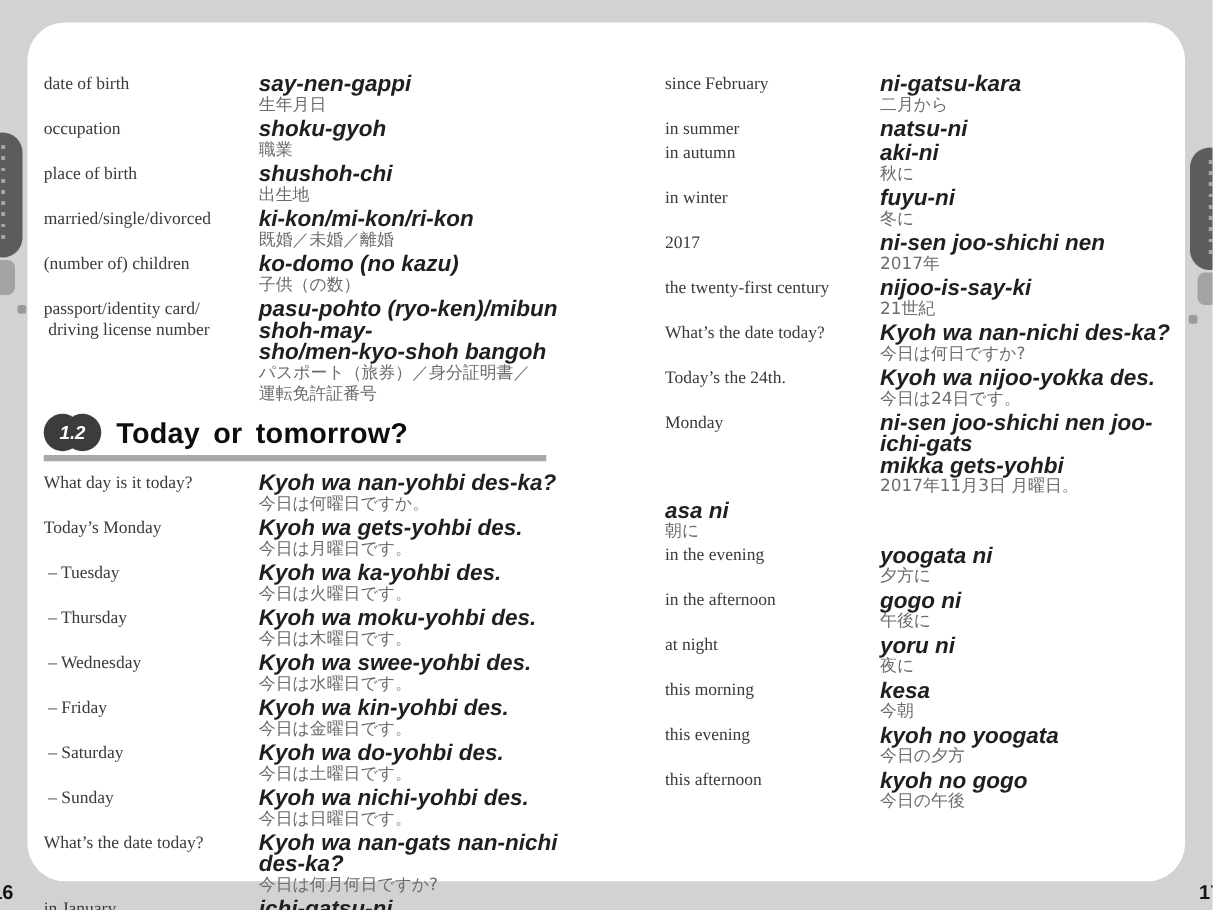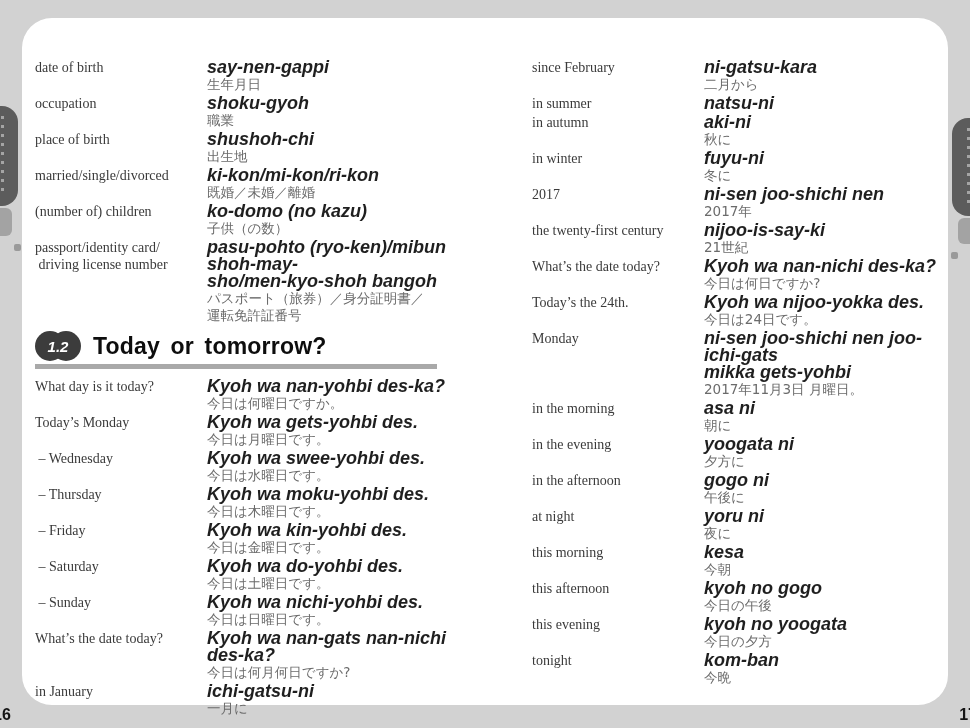--- a/index.html
+++ b/index.html
@@ -170,31 +170,38 @@
             </div>
           </div>
           <div class="entry">
             <div class="en"><div>Today’s Monday</div></div>
             <div class="ph">
               <div class="ro">Kyoh wa gets-yohbi des.</div>
               <div class="jp">今日は月曜日です。</div>
             </div>
           </div>
           <div class="entry">
+            <div class="en"><div> – Tuesday</div></div>
+            <div class="ph">
+              <div class="ro">Kyoh wa ka-yohbi des.</div>
+              <div class="jp">今日は火曜日です。</div>
+            </div>
+          </div>
+          <div class="entry">
+            <div class="en"><div> – Thursday</div></div>
+            <div class="ph">
+              <div class="ro">Kyoh wa moku-yohbi des.</div>
+              <div class="jp">今日は木曜日です。</div>
+            </div>
+          </div>
+          <div class="entry">
             <div class="en"><div> – Wednesday</div></div>
             <div class="ph">
               <div class="ro">Kyoh wa swee-yohbi des.</div>
               <div class="jp">今日は水曜日です。</div>
-            </div>
-          </div>
-          <div class="entry">
-            <div class="en"><div> – Thursday</div></div>
-            <div class="ph">
-              <div class="ro">Kyoh wa moku-yohbi des.</div>
-              <div class="jp">今日は木曜日です。</div>
             </div>
           </div>
           <div class="entry">
             <div class="en"><div> – Friday</div></div>
             <div class="ph">
               <div class="ro">Kyoh wa kin-yohbi des.</div>
               <div class="jp">今日は金曜日です。</div>
             </div>
           </div>
           <div class="entry">
@@ -289,21 +296,20 @@
           </div>
           <div class="entry">
             <div class="en"><div>Monday</div></div>
             <div class="ph">
               <div class="ro">ni-sen joo-shichi nen joo-ichi-gats</div>
               <div class="ro">mikka gets-yohbi</div>
               <div class="jp">2017年11月3日 月曜日。</div>
             </div>
           </div>
           <div class="entry">
-            <div class="en"><div>in the morning</div></div>
             <div class="ph">
               <div class="ro">asa ni</div>
               <div class="jp">朝に</div>
             </div>
           </div>
           <div class="entry">
             <div class="en"><div>in the evening</div></div>
             <div class="ph">
               <div class="ro">yoogata ni</div>
               <div class="jp">夕方に</div>
@@ -324,38 +330,31 @@
             </div>
           </div>
           <div class="entry">
             <div class="en"><div>this morning</div></div>
             <div class="ph">
               <div class="ro">kesa</div>
               <div class="jp">今朝</div>
             </div>
           </div>
           <div class="entry">
+            <div class="en"><div>this evening</div></div>
+            <div class="ph">
+              <div class="ro">kyoh no yoogata</div>
+              <div class="jp">今日の夕方</div>
+            </div>
+          </div>
+          <div class="entry">
             <div class="en"><div>this afternoon</div></div>
             <div class="ph">
               <div class="ro">kyoh no gogo</div>
               <div class="jp">今日の午後</div>
-            </div>
-          </div>
-          <div class="entry">
-            <div class="en"><div>this evening</div></div>
-            <div class="ph">
-              <div class="ro">kyoh no yoogata</div>
-              <div class="jp">今日の夕方</div>
-            </div>
-          </div>
-          <div class="entry">
-            <div class="en"><div>tonight</div></div>
-            <div class="ph">
-              <div class="ro">kom-ban</div>
-              <div class="jp">今晩</div>
             </div>
           </div>
         </div>
     </div>
   </div>
 
   <div class="pagenum left">16</div>
   <div class="pagenum right">17</div>
 </div>
 

